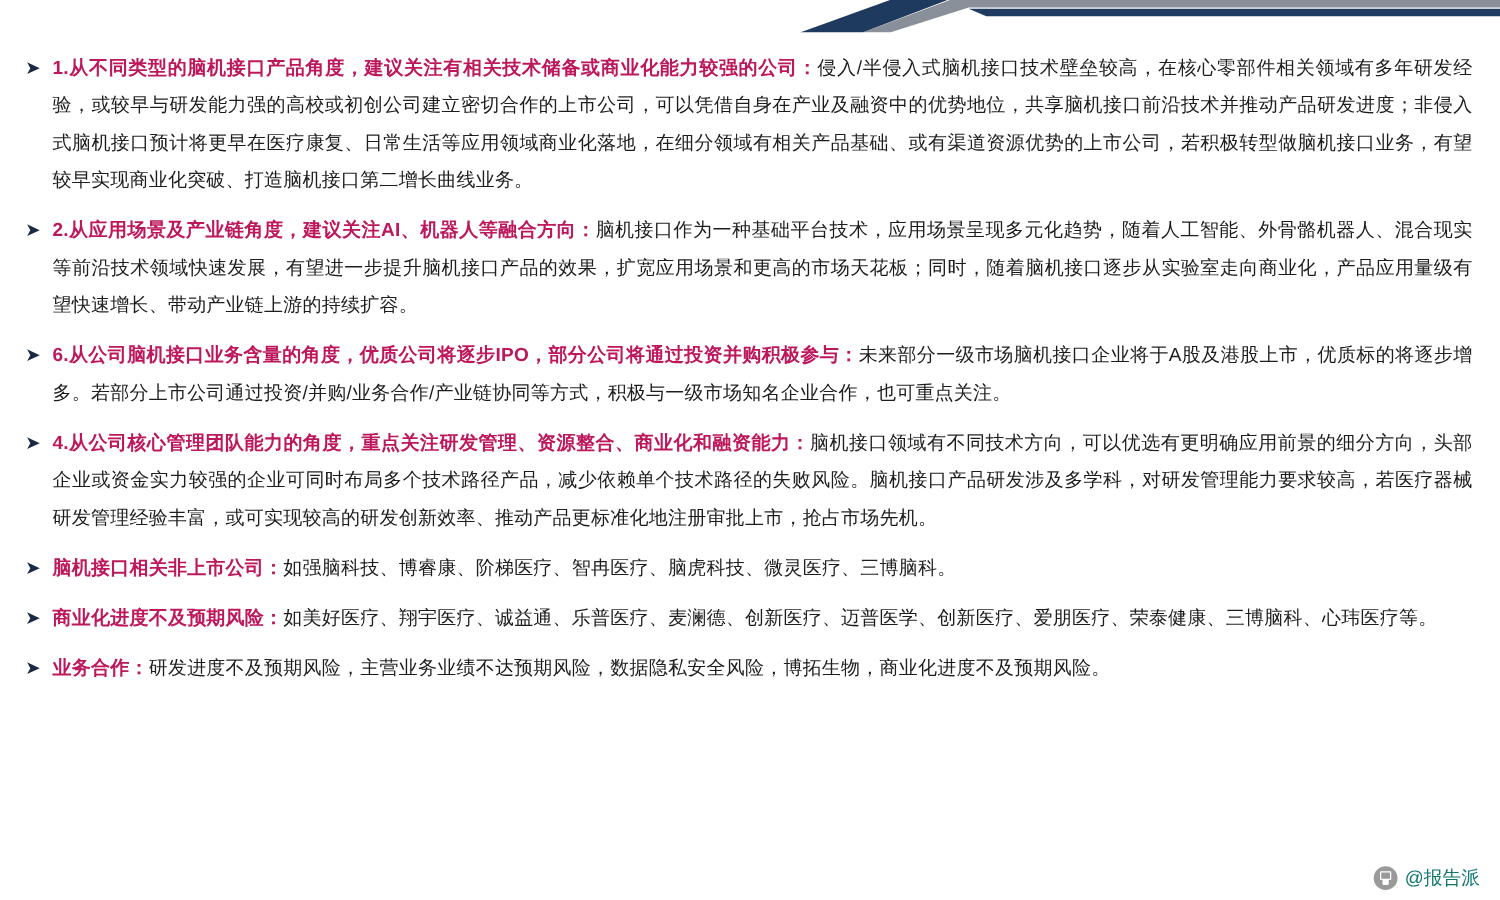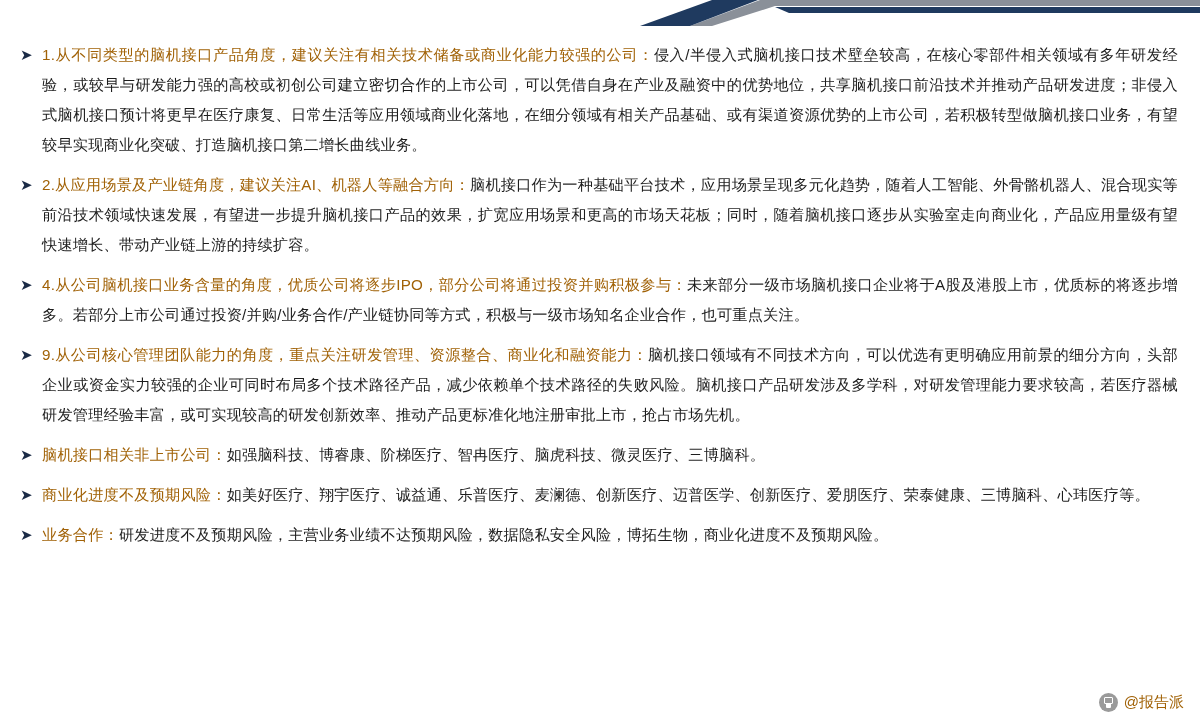--- a/index.html
+++ b/index.html
@@ -49,30 +49,30 @@
   }
   .bullet-text {
     flex: 1 1 auto;
     font-size: 15.2px;
     line-height: 30px;
     color: #1d1d1d;
     text-align: justify;
     letter-spacing: 0.2px;
   }
   .bullet-text .lead {
-    font-weight: normal;
-    color: #a16207;
+    font-weight: bold;
+    color: #be185d;
   }
   .watermark {
     position: absolute;
     right: 16px;
     bottom: 8px;
     display: flex;
     gap: 6px;
-    color: #a16207;
+    color: #0f766e;
     font-size: 15px;
   }
   .wm-circle {
     width: 19px;
     height: 19px;
     border-radius: 50%;
     background: #9a9a9a;
     position: relative;
     flex: 0 0 auto;
   }
@@ -117,26 +117,26 @@
     <div class="bullet-text"><span class="lead">1.从不同类型的脑机接口产品角度，建议关注有相关技术储备或商业化能力较强的公司：</span><span>侵入/半侵入式脑机接口技术壁垒较高，在核心零部件相关领域有多年研发经验，或较早与研发能力强的高校或初创公司建立密切合作的上市公司，可以凭借自身在产业及融资中的优势地位，共享脑机接口前沿技术并推动产品研发进度；非侵入式脑机接口预计将更早在医疗康复、日常生活等应用领域商业化落地，在细分领域有相关产品基础、或有渠道资源优势的上市公司，若积极转型做脑机接口业务，有望较早实现商业化突破、打造脑机接口第二增长曲线业务。</span></div>
   </div>
 
   <div class="bullet-row">
     <div class="bullet-marker">➤</div>
     <div class="bullet-text"><span class="lead">2.从应用场景及产业链角度，建议关注AI、机器人等融合方向：</span><span>脑机接口作为一种基础平台技术，应用场景呈现多元化趋势，随着人工智能、外骨骼机器人、混合现实等前沿技术领域快速发展，有望进一步提升脑机接口产品的效果，扩宽应用场景和更高的市场天花板；同时，随着脑机接口逐步从实验室走向商业化，产品应用量级有望快速增长、带动产业链上游的持续扩容。</span></div>
   </div>
 
   <div class="bullet-row">
     <div class="bullet-marker">➤</div>
-    <div class="bullet-text"><span class="lead">4.从公司脑机接口业务含量的角度，优质公司将逐步IPO，部分公司将通过投资并购积极参与：</span><span>未来部分一级市场脑机接口企业将于A股及港股上市，优质标的将逐步增多。若部分上市公司通过投资/并购/业务合作/产业链协同等方式，积极与一级市场知名企业合作，也可重点关注。</span></div>
+    <div class="bullet-text"><span class="lead">6.从公司脑机接口业务含量的角度，优质公司将逐步IPO，部分公司将通过投资并购积极参与：</span><span>未来部分一级市场脑机接口企业将于A股及港股上市，优质标的将逐步增多。若部分上市公司通过投资/并购/业务合作/产业链协同等方式，积极与一级市场知名企业合作，也可重点关注。</span></div>
   </div>
 
   <div class="bullet-row">
     <div class="bullet-marker">➤</div>
-    <div class="bullet-text"><span class="lead">9.从公司核心管理团队能力的角度，重点关注研发管理、资源整合、商业化和融资能力：</span><span>脑机接口领域有不同技术方向，可以优选有更明确应用前景的细分方向，头部企业或资金实力较强的企业可同时布局多个技术路径产品，减少依赖单个技术路径的失败风险。脑机接口产品研发涉及多学科，对研发管理能力要求较高，若医疗器械研发管理经验丰富，或可实现较高的研发创新效率、推动产品更标准化地注册审批上市，抢占市场先机。</span></div>
+    <div class="bullet-text"><span class="lead">4.从公司核心管理团队能力的角度，重点关注研发管理、资源整合、商业化和融资能力：</span><span>脑机接口领域有不同技术方向，可以优选有更明确应用前景的细分方向，头部企业或资金实力较强的企业可同时布局多个技术路径产品，减少依赖单个技术路径的失败风险。脑机接口产品研发涉及多学科，对研发管理能力要求较高，若医疗器械研发管理经验丰富，或可实现较高的研发创新效率、推动产品更标准化地注册审批上市，抢占市场先机。</span></div>
   </div>
 
   <div class="bullet-row">
     <div class="bullet-marker">➤</div>
     <div class="bullet-text"><span class="lead">脑机接口相关非上市公司：</span><span>如强脑科技、博睿康、阶梯医疗、智冉医疗、脑虎科技、微灵医疗、三博脑科。</span></div>
   </div>
 
   <div class="bullet-row">
     <div class="bullet-marker">➤</div>
     <div class="bullet-text"><span class="lead">商业化进度不及预期风险：</span><span>如美好医疗、翔宇医疗、诚益通、乐普医疗、麦澜德、创新医疗、迈普医学、创新医疗、爱朋医疗、荣泰健康、三博脑科、心玮医疗等。</span></div>

